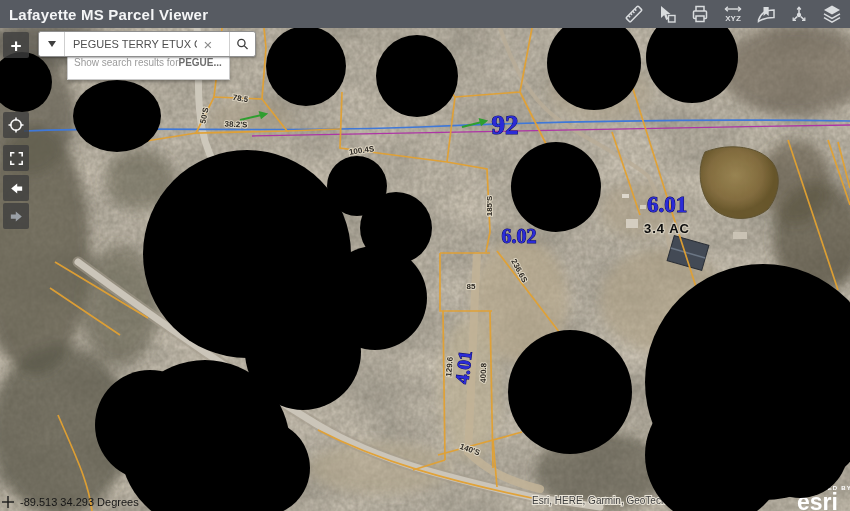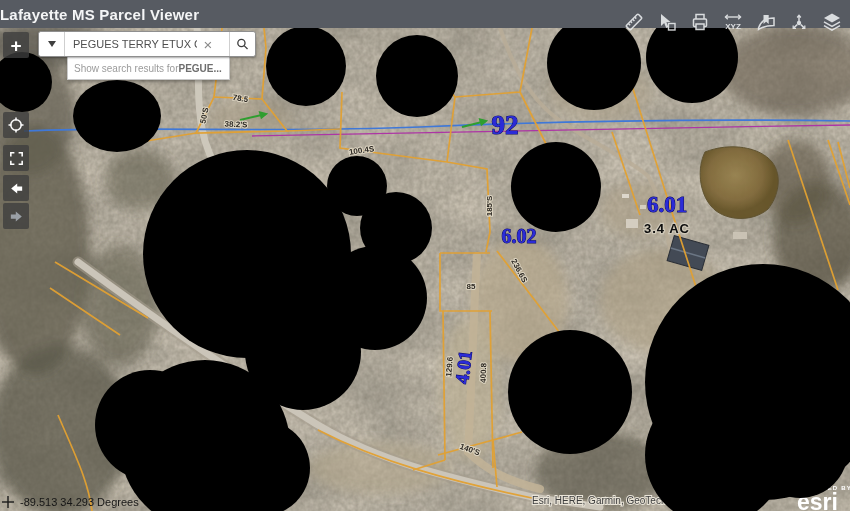--- a/index.html
+++ b/index.html
@@ -16,42 +16,42 @@
   .aclbl{font-family:"Liberation Sans",sans-serif;font-size:13px;font-weight:bold;letter-spacing:1px;
          fill:#0d0d0d;stroke:#cfc8b8;stroke-width:2.4px;paint-order:stroke;text-anchor:middle;}
   .attr-txt{font-size:10px;fill:#3c3c3c;stroke:#e9e4d8;stroke-width:2px;paint-order:stroke;}
   .coord-txt{font-size:11px;fill:#161616;}
   .pow-txt{font-size:6px;font-weight:bold;letter-spacing:1.2px;fill:#ffffff;}
   .esri-txt{font-size:23px;font-weight:bold;fill:#ffffff;font-family:"Liberation Sans",sans-serif;}
 
   
   .topbar{position:absolute;left:0;top:0;width:850px;height:28px;
           background:#575b62;display:flex;align-items:center;z-index:30;}
-  .title{color:#f4f5f6;font-size:15px;font-weight:bold;letter-spacing:.2px;}
-  .tools{position:absolute;right:2px;top:8px;height:28px;display:flex;align-items:center;}
+  .title{color:#f4f5f6;font-size:15px;font-weight:bold;padding-left:9px;letter-spacing:.2px;}
+  .tools{position:absolute;right:2px;top:0;height:28px;display:flex;align-items:center;}
   .tool{width:33px;height:28px;display:flex;align-items:center;justify-content:center;cursor:pointer;}
   .tool svg{opacity:.88;}
 
   
   .searchbar{position:absolute;left:38px;top:31px;height:26px;display:flex;z-index:40;
              border:1px solid #8f8f8f;border-radius:3px;background:#fff;
              box-shadow:0 1px 2px rgba(0,0,0,.35);}
   .dd{width:26px;border:none;border-right:1px solid #cfcfcf;background:#fff;cursor:pointer;
       display:flex;align-items:center;justify-content:center;border-radius:3px 0 0 3px;}
   .dd .tri{width:0;height:0;border-left:4.5px solid transparent;border-right:4.5px solid transparent;
            border-top:6px solid #3f3f3f;}
   .searchbox{display:flex;align-items:center;width:164px;background:#fff;}
   .searchbox input{border:none;outline:none;width:132px;padding:0 0 0 8px;font-size:11px;
                    color:#4f4f4f;font-family:"Liberation Sans",sans-serif;background:transparent;}
   .clear{border:none;background:none;color:#8a8a8a;font-size:15px;line-height:1;cursor:pointer;
          width:22px;padding:0;}
   .mag{width:26px;border:none;border-left:1px solid #cfcfcf;background:#fff;cursor:pointer;
        display:flex;align-items:center;justify-content:center;border-radius:0 3px 3px 0;}
   .suggestion{position:absolute;left:67px;top:57px;width:163px;height:23px;background:#fff;
-              border:1px solid #c9c9c9;border-top:none;z-index:39;display:flex;align-items:center;
+              border:1px solid #c9c9c9;border-top:none;z-index:39;display:flex;
               padding-left:6px;font-size:10px;color:#9b9b9b;box-shadow:0 2px 3px rgba(0,0,0,.3);
               white-space:nowrap;overflow:hidden;cursor:pointer;}
   .suggestion b{color:#6e6e6e;margin-left:0;}
 
   
   .mbtn{position:absolute;left:3px;width:26px;height:26px;border:none;border-radius:2px;
         background:rgba(62,62,62,.78);color:#fff;cursor:pointer;z-index:35;
         display:flex;align-items:center;justify-content:center;padding:0;}
   .mbtn.plus{top:32px;font-size:19px;font-weight:bold;line-height:1;}
   .mbtn.loc{top:112px;} .mbtn.ext{top:145px;} .mbtn.back{top:175px;} .mbtn.fwd{top:203px;}

